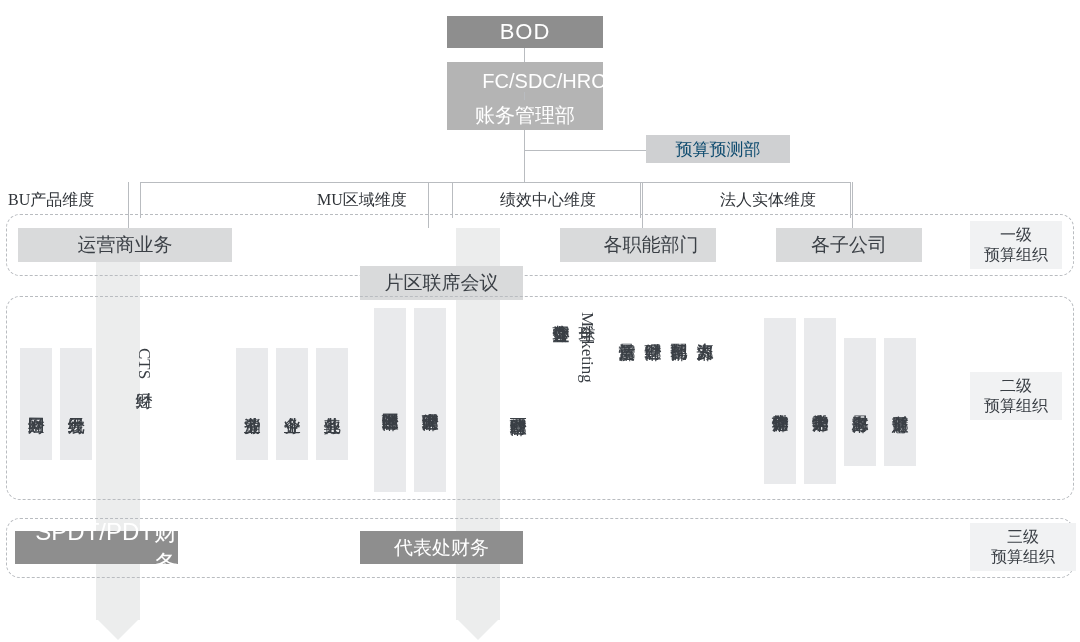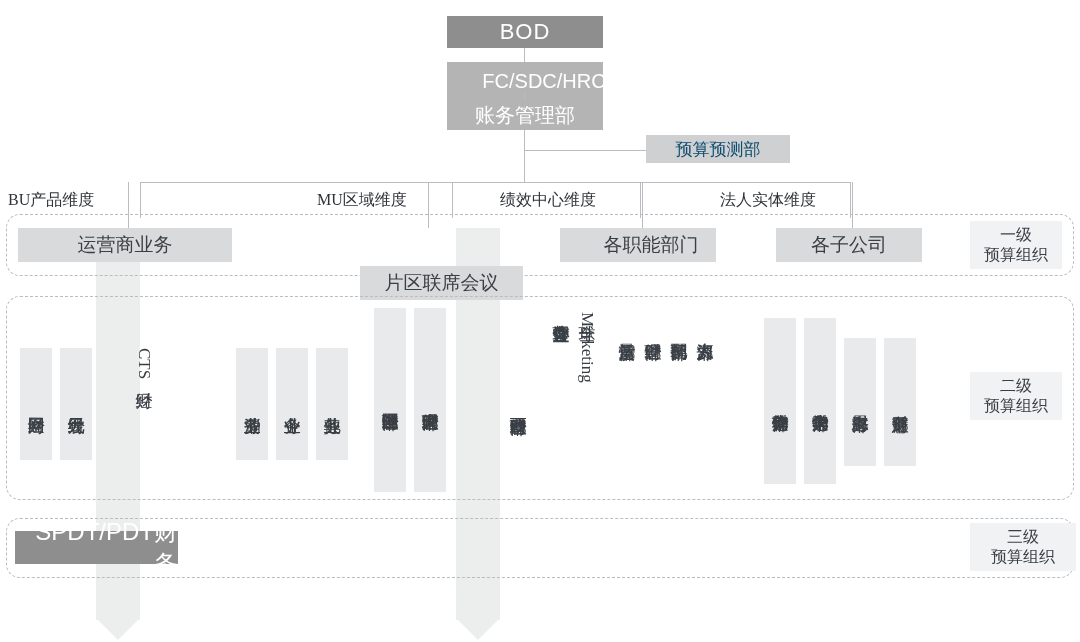--- a/index.html
+++ b/index.html
@@ -177,20 +177,23 @@
   <div class="box box-faint" style="left:970px;top:372px;width:92px;height:48px;flex-direction:column;font-size:16px;line-height:1.25;background:#f1f2f3;">
     <span>二级</span>
     <span>预算组织</span>
   </div>
 
   <div class="panel" style="left:6px;top:518px;width:1068px;height:60px;"></div>
 
   <div class="box box-dark" style="left:15px;top:531px;width:163px;height:33px;font-size:24px;">
     <span>SPDT/PDT财务</span>
   </div>
+  <div class="box box-dark" style="left:360px;top:531px;width:163px;height:33px;font-size:19px;">
+    <span>代表处财务</span>
+  </div>
 
   <div class="box box-faint" style="left:970px;top:523px;width:106px;height:48px;flex-direction:column;font-size:16px;line-height:1.25;background:#f1f2f3;">
     <span>三级</span>
     <span>预算组织</span>
   </div>
 
 
 </div>
 
 </body></html>

